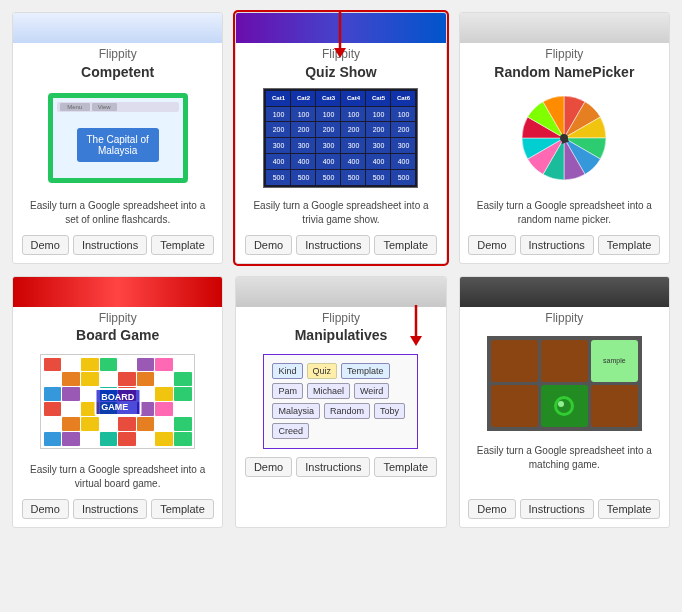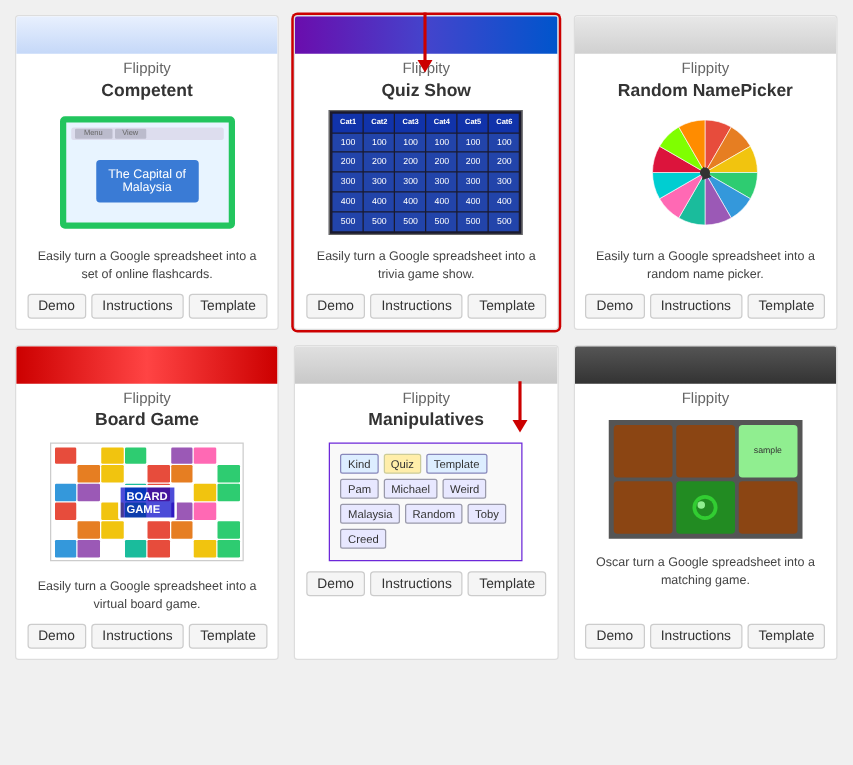--- a/index.html
+++ b/index.html
@@ -497,21 +497,21 @@
         <svg width="28" height="28" viewBox="0 0 28 28">
           <circle cx="14" cy="14" r="10" fill="#32cd32"></circle>
           <circle cx="14" cy="14" r="7" fill="#228b22"></circle>
           <circle cx="11" cy="12" r="3" fill="#90ee90"></circle>
         </svg>
       </div>
             <div class="match-cell" style="background:#8B4513"></div>
           </div>
     </div>
     <div class="card-description">
-      Oscar turn a Google spreadsheet into a matching game.
+      Easily turn a Google spreadsheet into a matching game.
     </div>
     <div class="card-buttons">
       <button class="btn">Demo</button>
           <button class="btn">Instructions</button>
           <button class="btn">Template</button>
     </div>
   </div>
     </div>
 </div>
 

